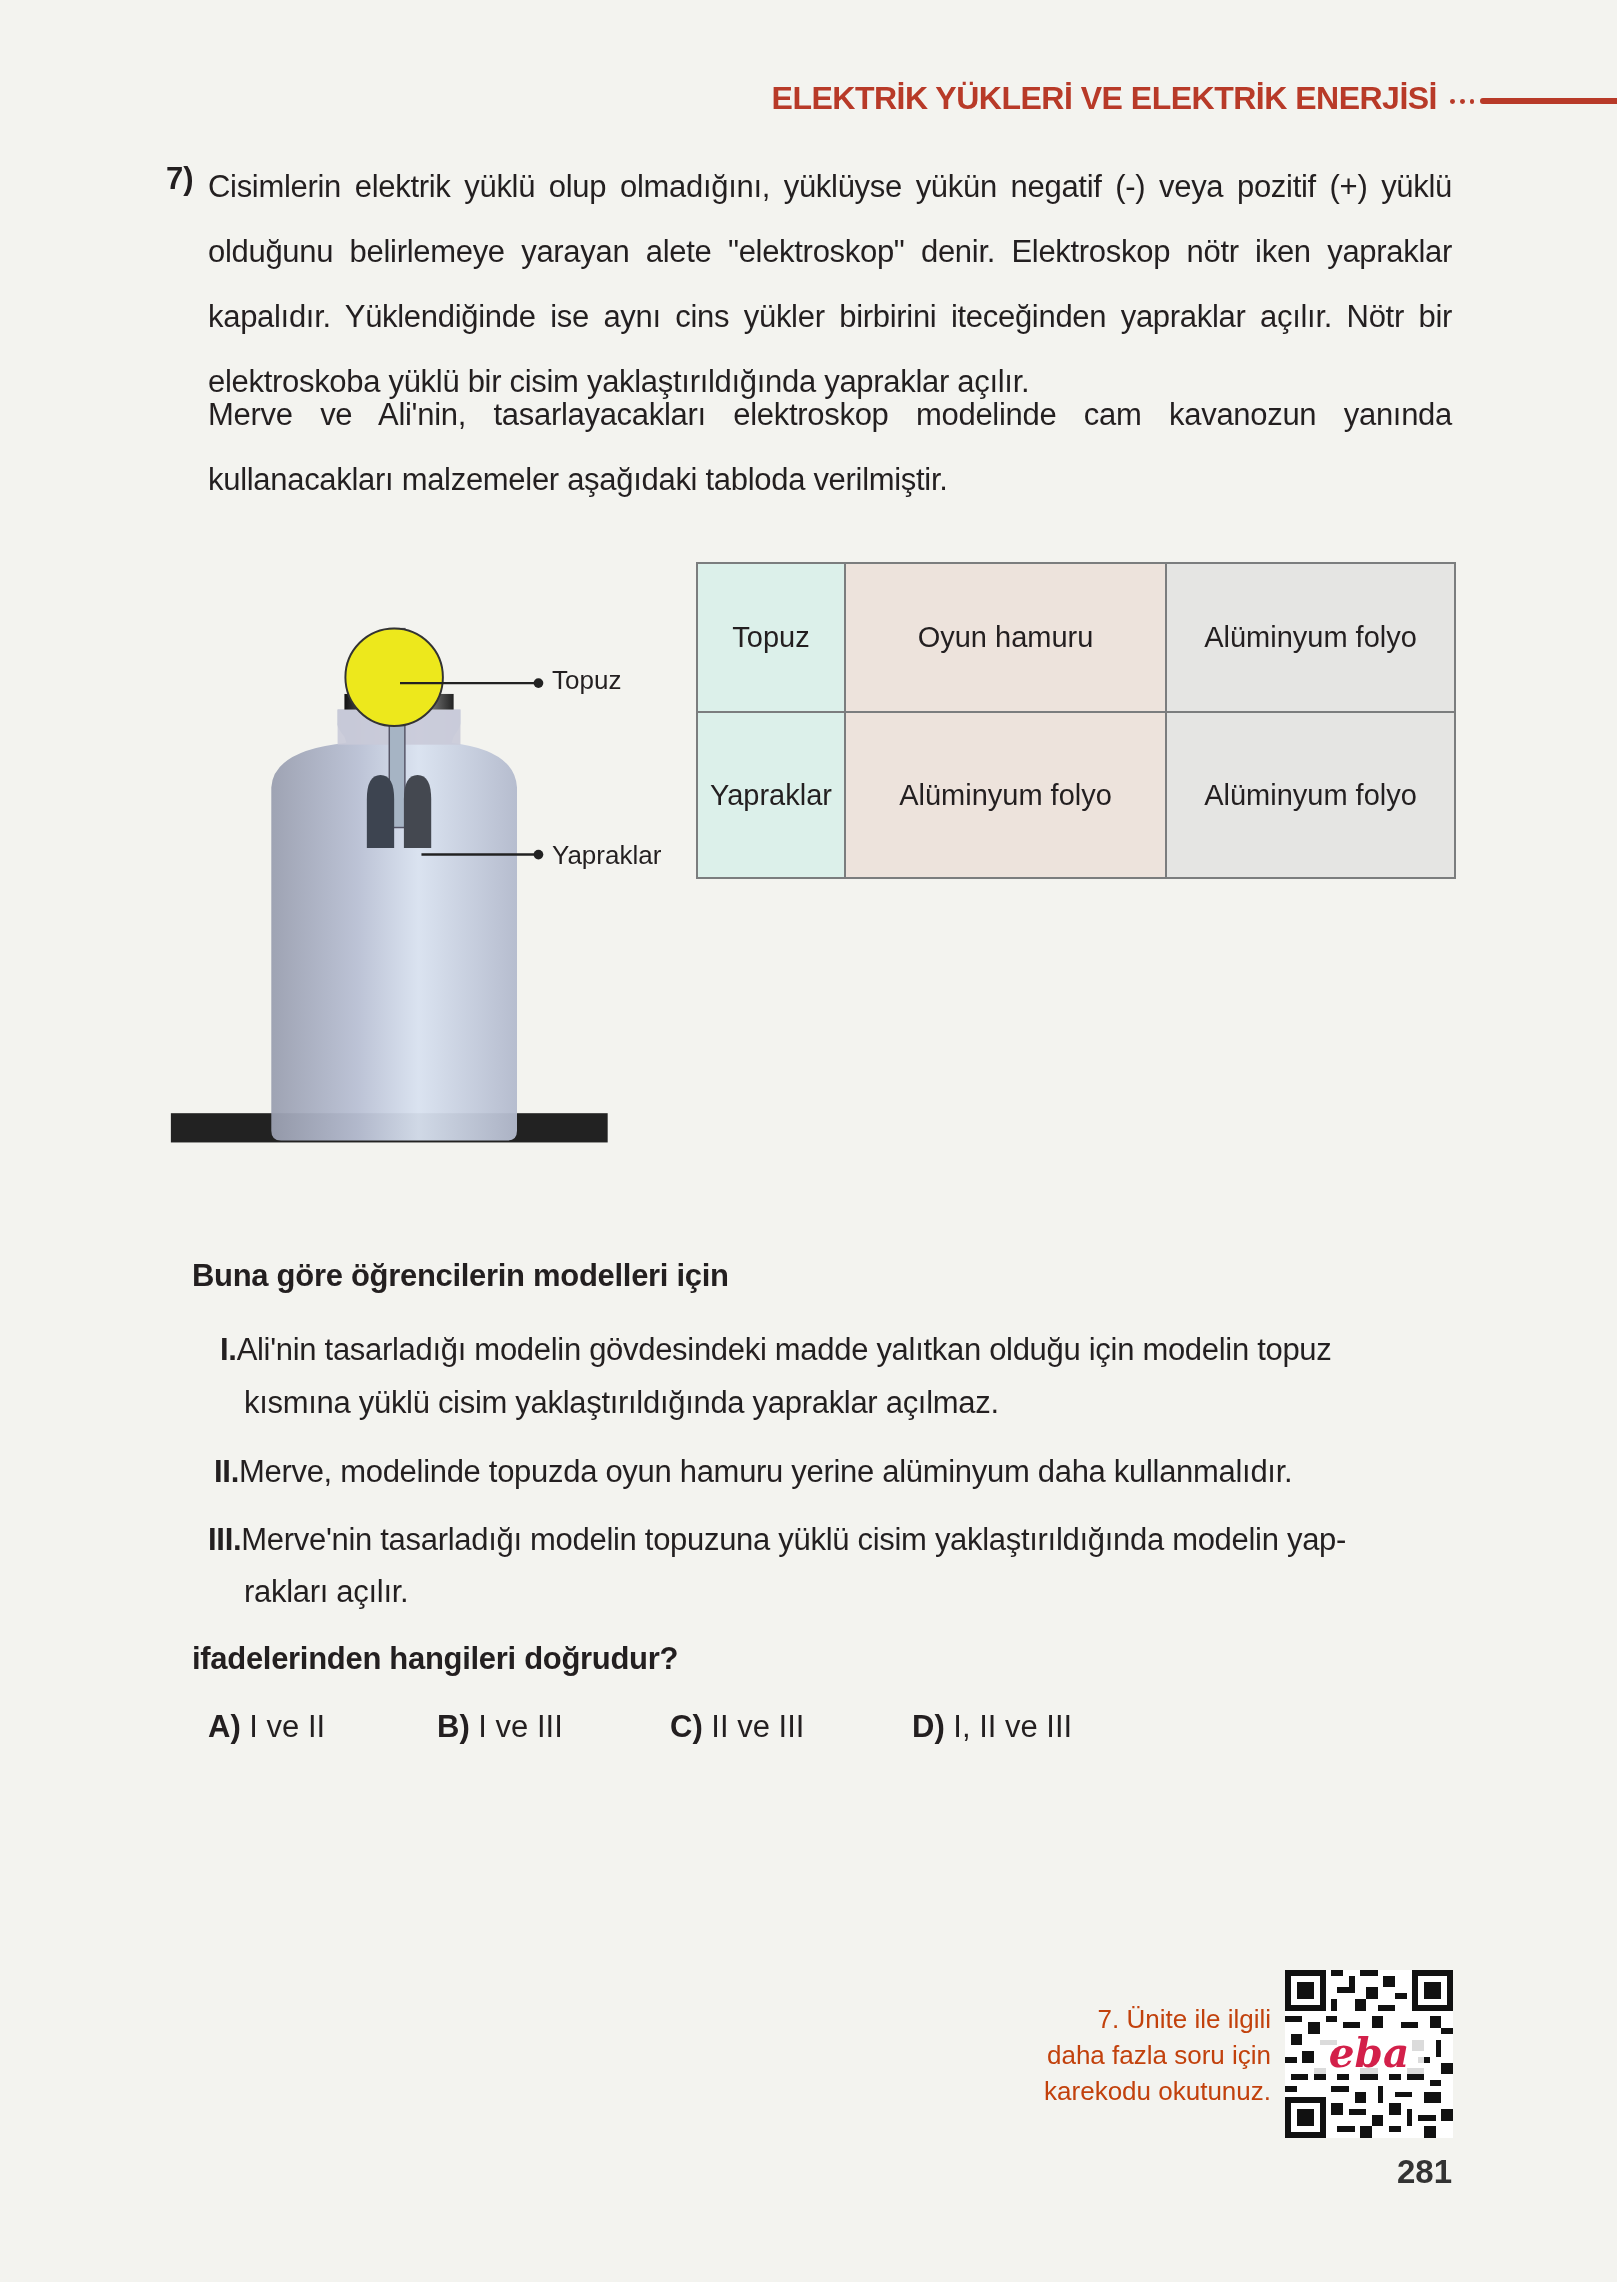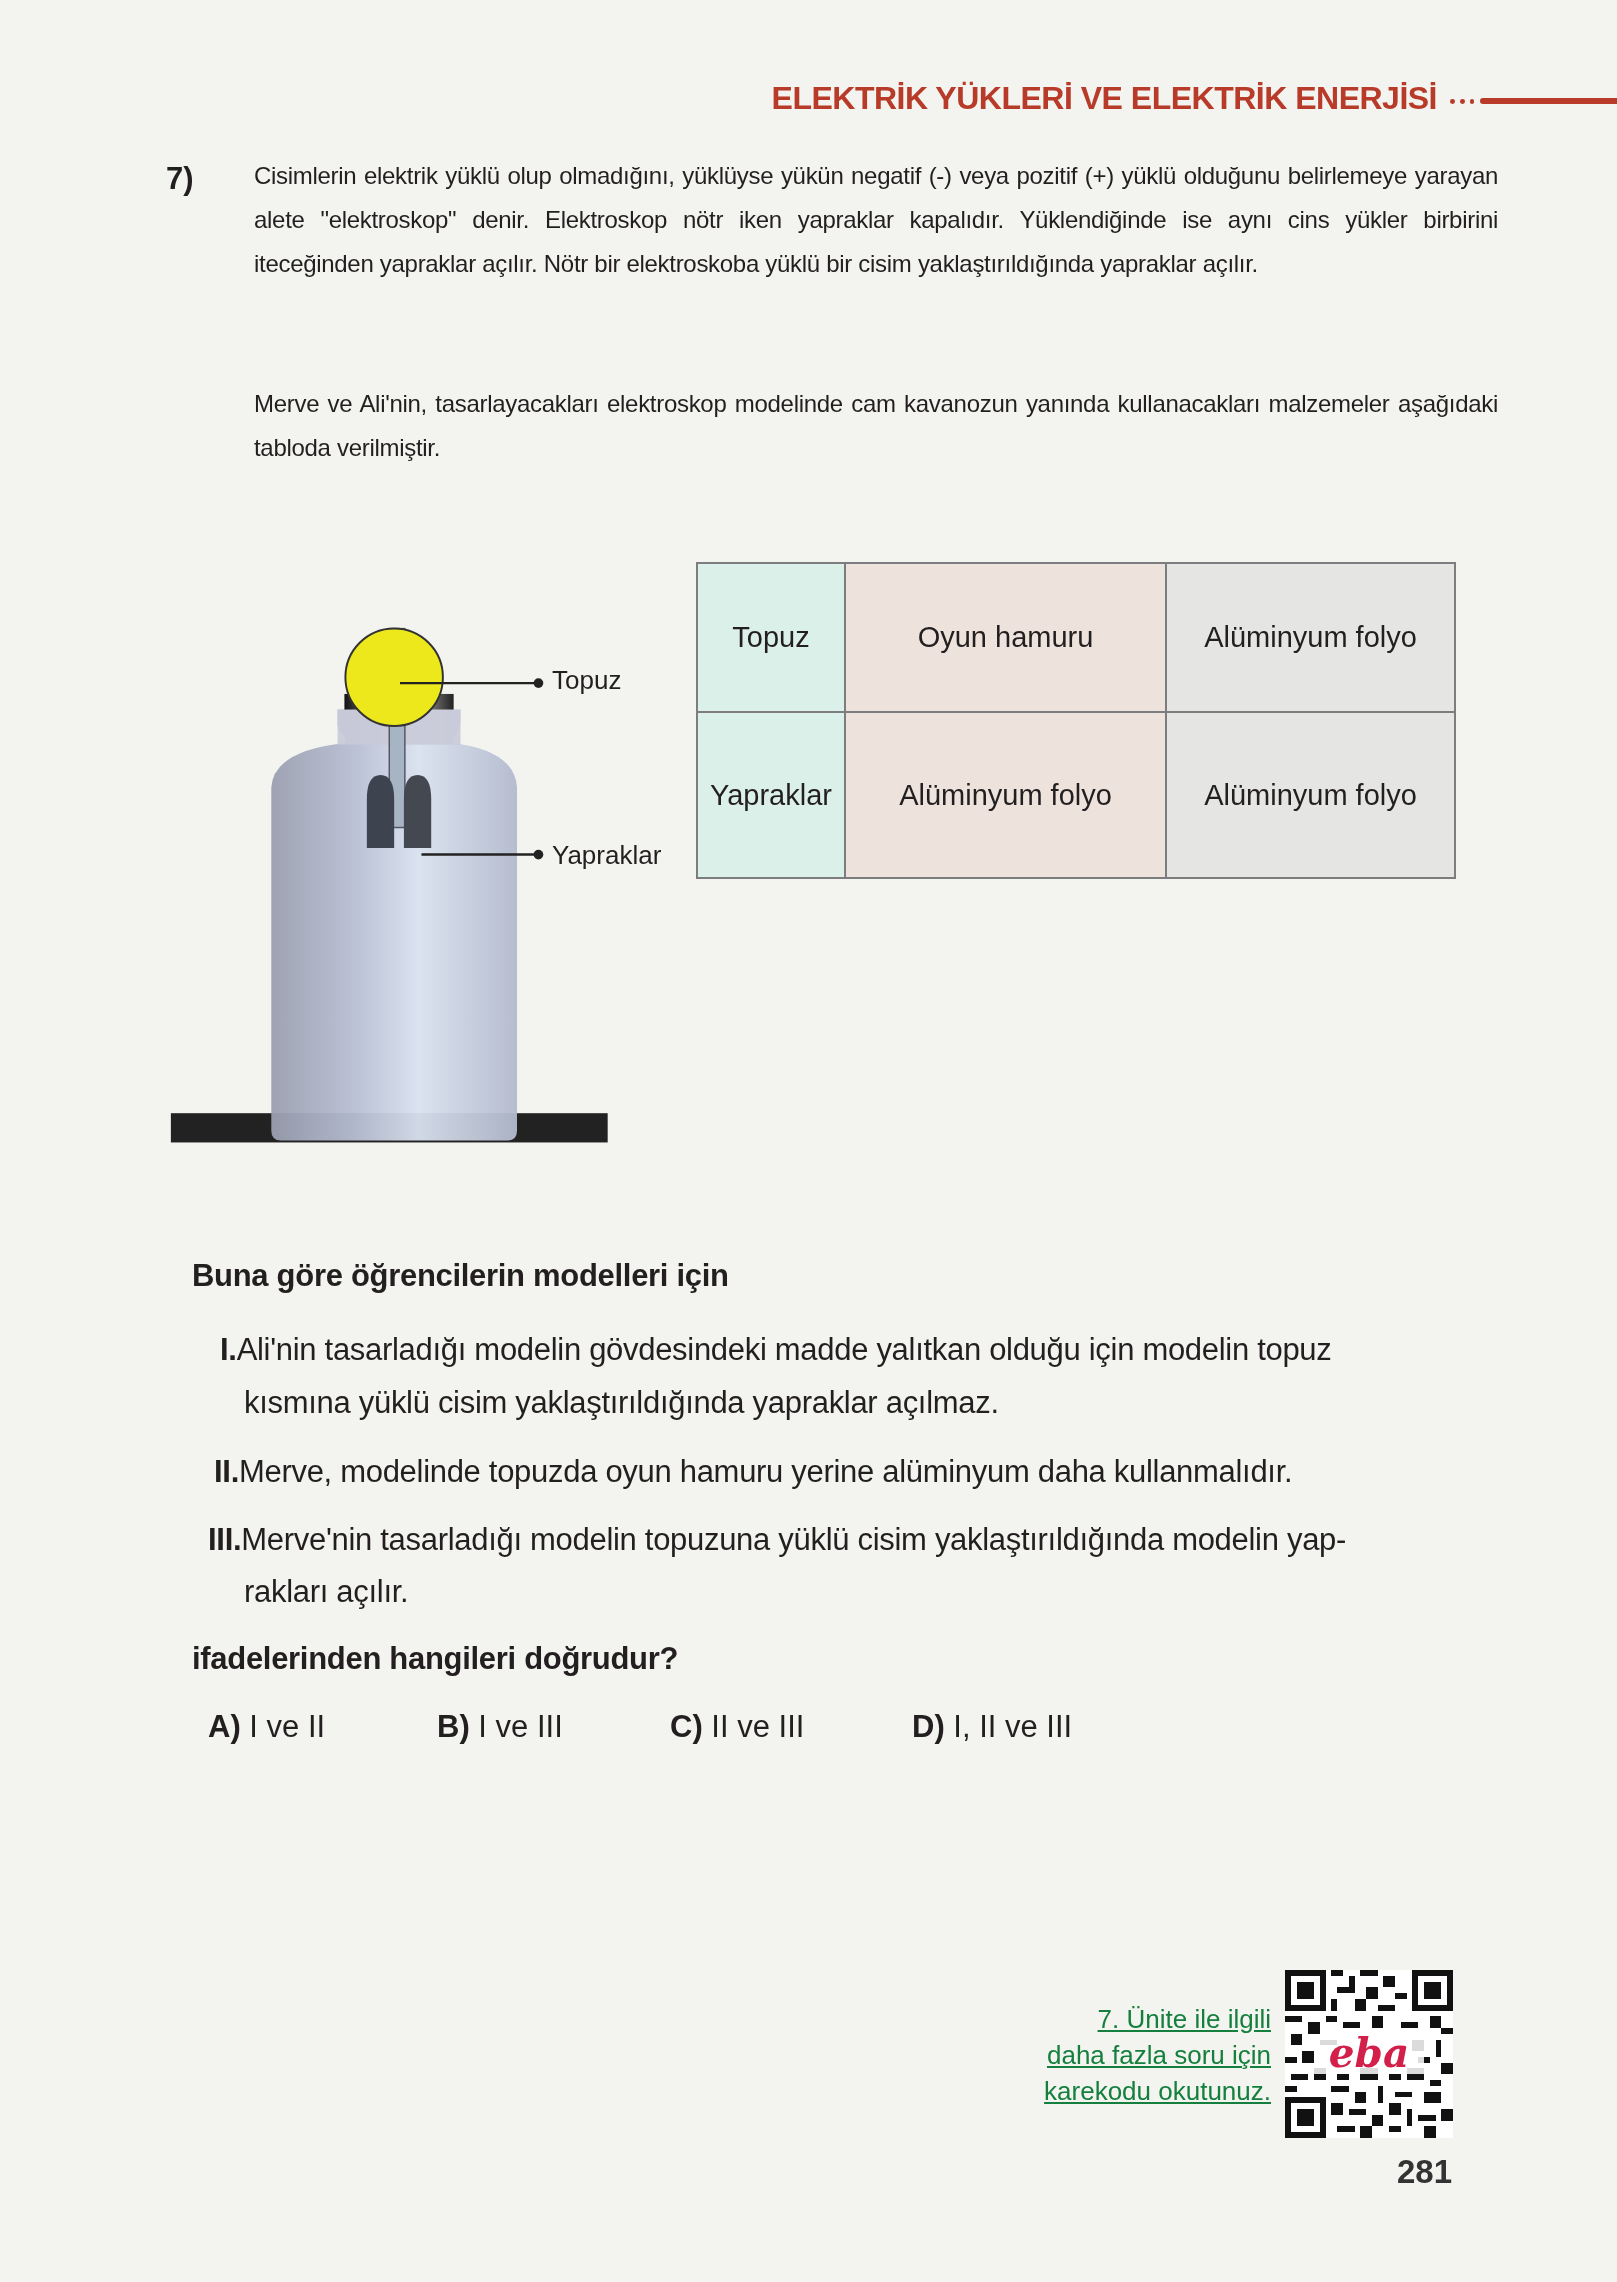--- a/index.html
+++ b/index.html
@@ -6,21 +6,21 @@
   html, body { width: 1618px; height: 2282px; background: #f3f3ef; overflow: hidden; }
   body { position: relative; font-family: "Liberation Sans", "DejaVu Sans", sans-serif; color: #231f20; }
 
   .header { position: absolute; top: 76px; left: 0; width: 1618px; height: 49px; padding-left: 40px; }
   .header-title { position: absolute; right: 181px; top: 3.9px; font-size: 32px; font-weight: bold; color: #b83a28; letter-spacing: -0.5px; white-space: nowrap; }
   .header-dots { position: absolute; left: 1450px; top: 23.4px; display: flex; gap: 4.9px; }
   .header-dots span { width: 4.9px; height: 4.9px; border-radius: 50%; background: #b83a28; display: block; }
   .header-line { position: absolute; left: 1480px; top: 22.4px; width: 138px; height: 5.9px; background: #b83a28; border-radius: 2.9px 0 0 2.9px; }
 
   .q-number { position: absolute; left: 166px; top: 161px; font-size: 31px; font-weight: bold; }
-  .para { position: absolute; left: 208px; width: 1244px; font-size: 24px; line-height: 44px; text-align: justify; letter-spacing: -0.3px; margin-left: 46px; }
+  .para { position: absolute; left: 208px; width: 1244px; font-size: 31px; line-height: 65px; text-align: justify; letter-spacing: -0.3px; }
   .para1 { top: 154px; }
   .para2 { top: 382px; }
 
   .figure { position: absolute; left: 166px; top: 614px; width: 507px; height: 546px; }
   .fig-label { position: absolute; font-size: 26px; color: #231f20; }
 
   .table { position: absolute; left: 696px; top: 562px; border-collapse: collapse; font-size: 29px; }
   .table td { border: 2.9px solid #7b7d7e; text-align: center; vertical-align: middle; line-height: 39px; }
   .c0 { width: 148px; }
   .c1 { width: 321px; background: #ede3dc; }
@@ -33,21 +33,21 @@
   .r2 { height: 151px; }
   .r3 { height: 166px; }
 
   .prompt { position: absolute; left: 192px; font-size: 31px; font-weight: bold; letter-spacing: -0.3px; }
   .stmt { position: absolute; font-size: 31px; line-height: 53px; letter-spacing: -0.3px; }
   .stmt b { font-weight: bold; }
   .choices { position: absolute; left: 208px; top: 1709px; font-size: 31px; }
   .choice { position: absolute; top: 0; white-space: nowrap; }
   .choice b { font-weight: bold; }
 
-  .qr-text { position: absolute; left: 995px; top: 2001px; width: 276px; text-align: right; font-size: 26px; line-height: 36px; color: #15803d; text-decoration: underline; }
+  .qr-text { position: absolute; left: 995px; top: 2001px; width: 276px; text-align: right; font-size: 26px; line-height: 36px; color: #c2410c; }
   .qr { position: absolute; left: 1285px; top: 1970px; width: 168px; height: 168px; background: #fff; border-radius: 13px; }
   .page-number { position: absolute; right: 166px; top: 2153px; font-size: 33px; font-weight: bold; color: #333; }
 </style>
 </head>
 <body>
 
 <div class="header">
   <div class="header-title">ELEKTRİK YÜKLERİ VE ELEKTRİK ENERJİSİ</div>
   <div class="header-dots">
       <span></span>

